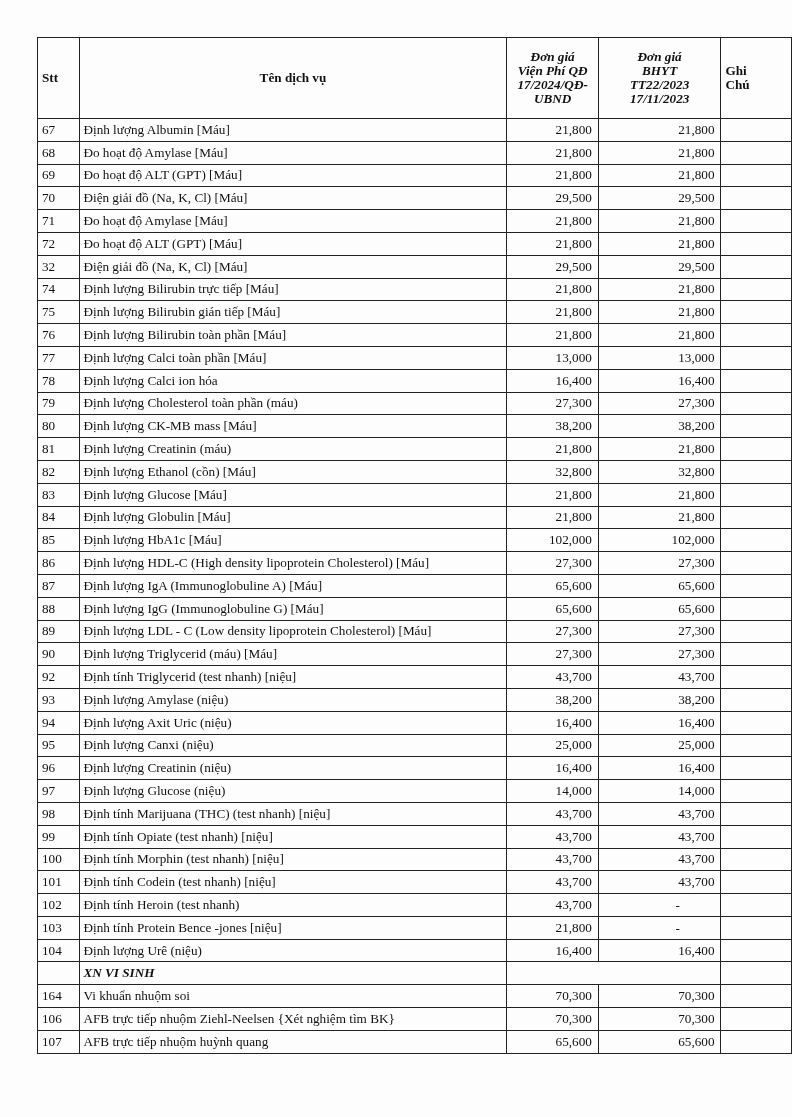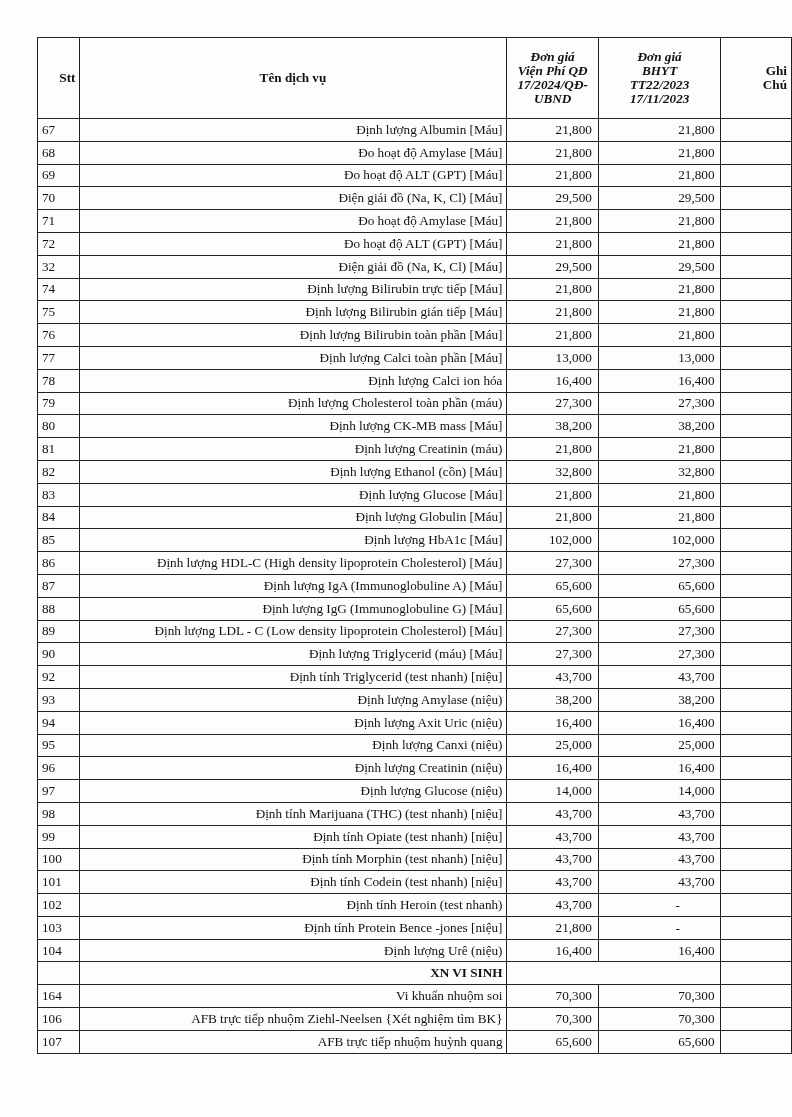--- a/index.html
+++ b/index.html
@@ -3,30 +3,30 @@
 <meta charset="utf-8">
 <style>
   html, body { margin:0; padding:0; }
   body {
     width:792px; height:1117px; background:#fdfdfd; position:relative; overflow:hidden;
     font-family:"Liberation Serif", "DejaVu Serif", serif; color:#111;
   }
   .page { position:absolute; left:37px; top:37px; }
   table { border-collapse:collapse; table-layout:fixed; }
   td, th { border:1px solid #222; padding:0 4px; font-size:13.2px; line-height:14px; }
-  th { font-weight:bold; height:80px; text-align:right; vertical-align:middle; }
+  th { font-weight:bold; height:80px; text-align:left; vertical-align:middle; }
   td { height:21.8px; }
   .c-stt { width:34px; }
-  .c-name { width:432px; text-align:right; padding-left:3px; }
+  .c-name { width:432px; text-align:left; padding-left:3px; }
   .c-p1 { width:81px; text-align:right; padding-right:6px; }
   .c-p2 { width:80px; text-align:right; padding-right:6px; }
   .c-note { width:63px; }
   th.c-p1, th.c-p2 { text-align:center; padding:0 2px;font-style:italic; }
   .dash { text-align:center; padding-right:4px; padding-left:40px; }
-  .section td.c-name { font-weight:bold; }
+  .section td.c-name { font-weight:bold;font-style:italic; }
   .section td.c-p1, .section td.c-p2 { border-left-color:transparent; border-right-color:transparent; }
   .section td.c-p1 { border-left:1px solid #222; }
   .section td.c-p2 { border-right:1px solid #222; }
 </style>
 </head>
 <body>
 
 <div class="page">
   <table>
     <thead>

